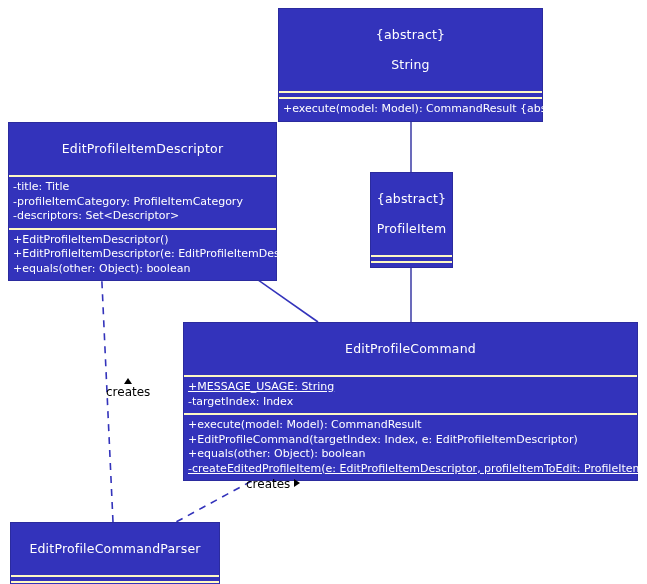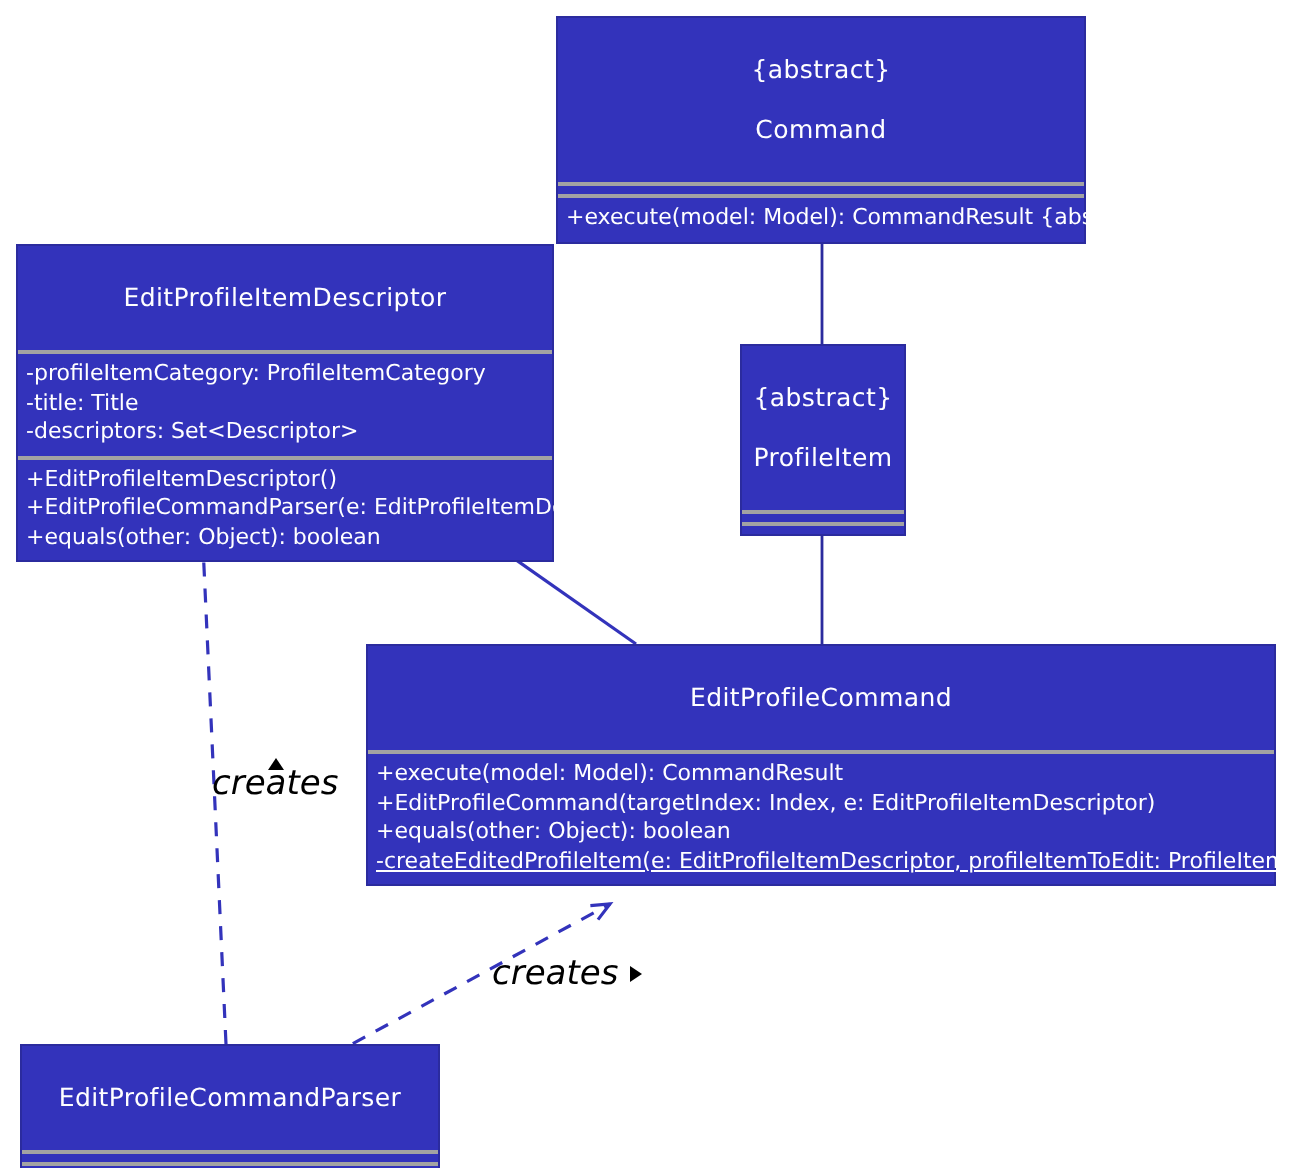--- a/index.html
+++ b/index.html
@@ -38,44 +38,43 @@
   }
   .uml-header {
     text-align: center;
     padding: 3px 4px 4px 4px;
     font-size: 12.5px;
     line-height: 15px;
     letter-spacing: 0.2px;
     white-space: pre-line;
   }
   .compartment {
-    border-top: 2px solid #a3a3a3;
+    border-top: 2px solid #fef9c3;
     padding: 3px 4px 4px 4px;
     font-size: 11px;
     line-height: 14.5px;
   }
   .compartment.empty {
     padding: 0;
     height: 4px;
   }
   .member {
     white-space: nowrap;
     font-size: 11px;
     line-height: 14.5px;
   }
   .member.static {
     text-decoration: underline;
   }
   .edge-label {
     position: absolute;
-    font-size: 17px;
+    font-size: 12px;
     color: #000000;
     white-space: nowrap;
     z-index: 4;
-    font-style: italic;
   }
   .tri-up {
     display: inline-block;
     width: 0; height: 0;
     border-left: 4px solid transparent;
     border-right: 4px solid transparent;
     border-bottom: 6px solid #000000;
   }
   .tri-right {
     display: inline-block;
@@ -127,21 +126,21 @@
 
     
     <g>
       <line x1="165" y1="528" x2="305" y2="452" stroke="#3333bb" stroke-width="1.6" stroke-dasharray="7,6" marker-end="url(#open-arrow)"></line>
     </g>
   </svg>
 
   <div class="uml-class" style="left:278px; top:8px; width:265px;">
     <div class="uml-header">
       <div>{abstract}</div>
-      <div>Command</div>
+      <div>String</div>
     </div>
     <div class="compartment empty"></div>
     <div class="compartment">
       <div class="member">+execute(model: Model): CommandResult {abstract}</div>
     </div>
   </div>
 
   <div class="uml-class" style="left:370px; top:172px; width:83px;">
     <div class="uml-header">
       <div>{abstract}</div>
@@ -149,34 +148,38 @@
     </div>
     <div class="compartment empty"></div>
     <div class="compartment empty"></div>
   </div>
 
   <div class="uml-class" style="left:8px; top:122px; width:269px;">
     <div class="uml-header">
       <div>EditProfileItemDescriptor</div>
     </div>
     <div class="compartment">
+      <div class="member">-title: Title</div>
       <div class="member">-profileItemCategory: ProfileItemCategory</div>
-      <div class="member">-title: Title</div>
       <div class="member">-descriptors: Set&lt;Descriptor&gt;</div>
     </div>
     <div class="compartment">
       <div class="member">+EditProfileItemDescriptor()</div>
-      <div class="member">+EditProfileCommandParser(e: EditProfileItemDescriptor)</div>
+      <div class="member">+EditProfileItemDescriptor(e: EditProfileItemDescriptor)</div>
       <div class="member">+equals(other: Object): boolean</div>
     </div>
   </div>
 
   <div class="uml-class" style="left:183px; top:322px; width:455px;">
     <div class="uml-header">
       <div>EditProfileCommand</div>
+    </div>
+    <div class="compartment">
+      <div class="member static">+MESSAGE_USAGE: String</div>
+      <div class="member">-targetIndex: Index</div>
     </div>
     <div class="compartment">
       <div class="member">+execute(model: Model): CommandResult</div>
       <div class="member">+EditProfileCommand(targetIndex: Index, e: EditProfileItemDescriptor)</div>
       <div class="member">+equals(other: Object): boolean</div>
       <div class="member static">-createEditedProfileItem(e: EditProfileItemDescriptor, profileItemToEdit: ProfileItem): ProfileItem</div>
     </div>
   </div>
 
   <div class="uml-class" style="left:10px; top:522px; width:210px;">

